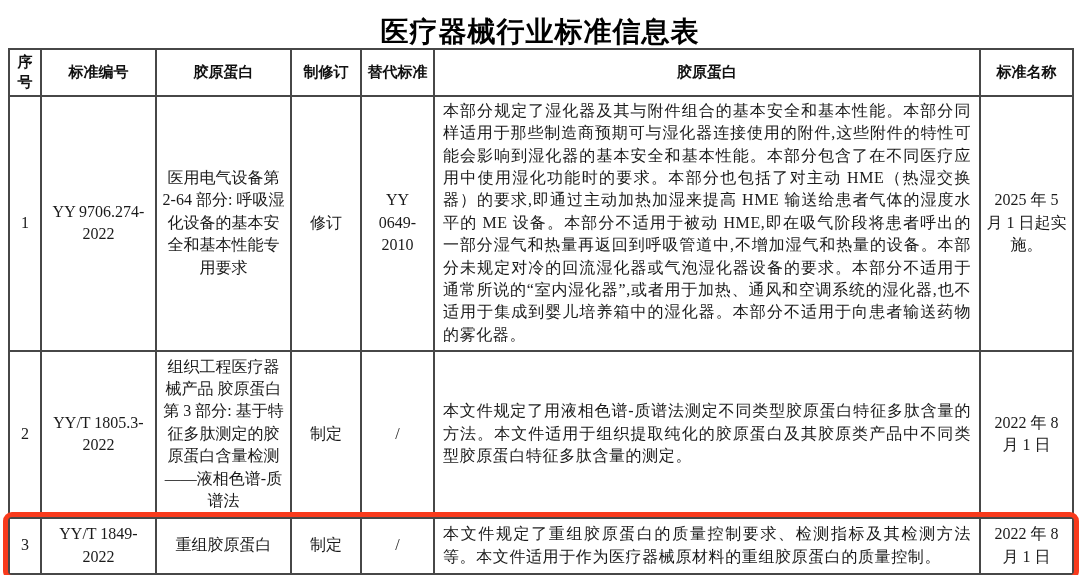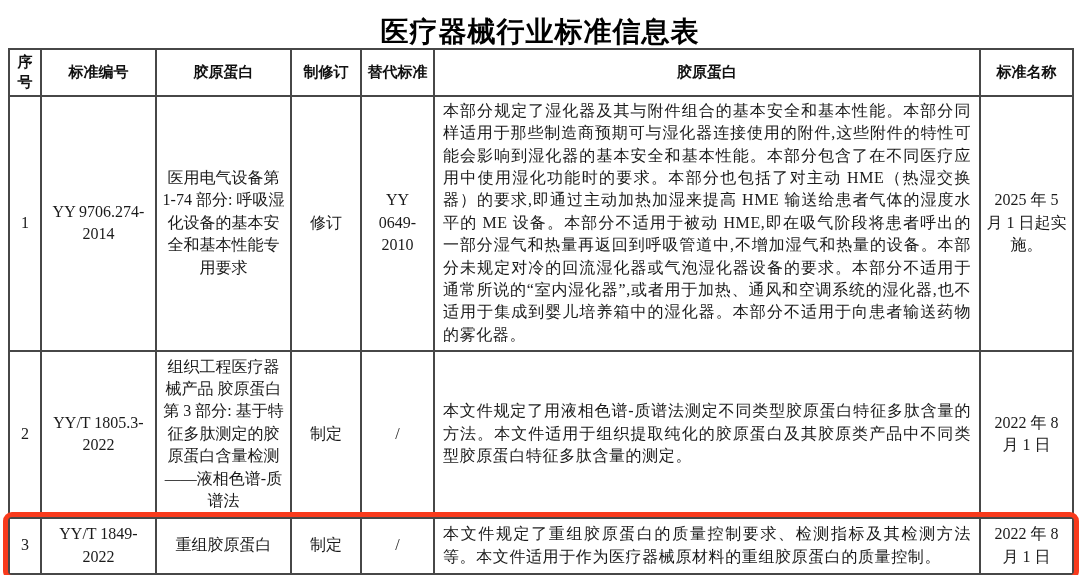--- a/index.html
+++ b/index.html
@@ -96,22 +96,22 @@
         <th>胶原蛋白</th>
         <th>制修订</th>
         <th>替代标准</th>
         <th>胶原蛋白</th>
         <th>标准名称</th>
       </tr>
     </thead>
     <tbody>
       <tr class="row-1">
         <td>1</td>
-        <td>YY 9706.274-2014</td>
-        <td>医用电气设备第 1-74 部分: 呼吸湿化设备的基本安全和基本性能专用要求</td>
+        <td>YY 9706.274-2022</td>
+        <td>医用电气设备第 2-64 部分: 呼吸湿化设备的基本安全和基本性能专用要求</td>
         <td>修订</td>
         <td>YY 0649-2010</td>
         <td class="scope">本部分规定了湿化器及其与附件组合的基本安全和基本性能。本部分同样适用于那些制造商预期可与湿化器连接使用的附件,这些附件的特性可能会影响到湿化器的基本安全和基本性能。本部分包含了在不同医疗应用中使用湿化功能时的要求。本部分也包括了对主动 HME（热湿交换器）的要求,即通过主动加热加湿来提高 HME 输送给患者气体的湿度水平的 ME 设备。本部分不适用于被动 HME,即在吸气阶段将患者呼出的一部分湿气和热量再返回到呼吸管道中,不增加湿气和热量的设备。本部分未规定对冷的回流湿化器或气泡湿化器设备的要求。本部分不适用于通常所说的“室内湿化器”,或者用于加热、通风和空调系统的湿化器,也不适用于集成到婴儿培养箱中的湿化器。本部分不适用于向患者输送药物的雾化器。</td>
         <td>2025 年 5 月 1 日起实施。</td>
       </tr>
       <tr class="row-2">
         <td>2</td>
         <td>YY/T 1805.3-2022</td>
         <td>组织工程医疗器械产品 胶原蛋白 第 3 部分: 基于特征多肽测定的胶原蛋白含量检测——液相色谱-质谱法</td>
         <td>制定</td>

